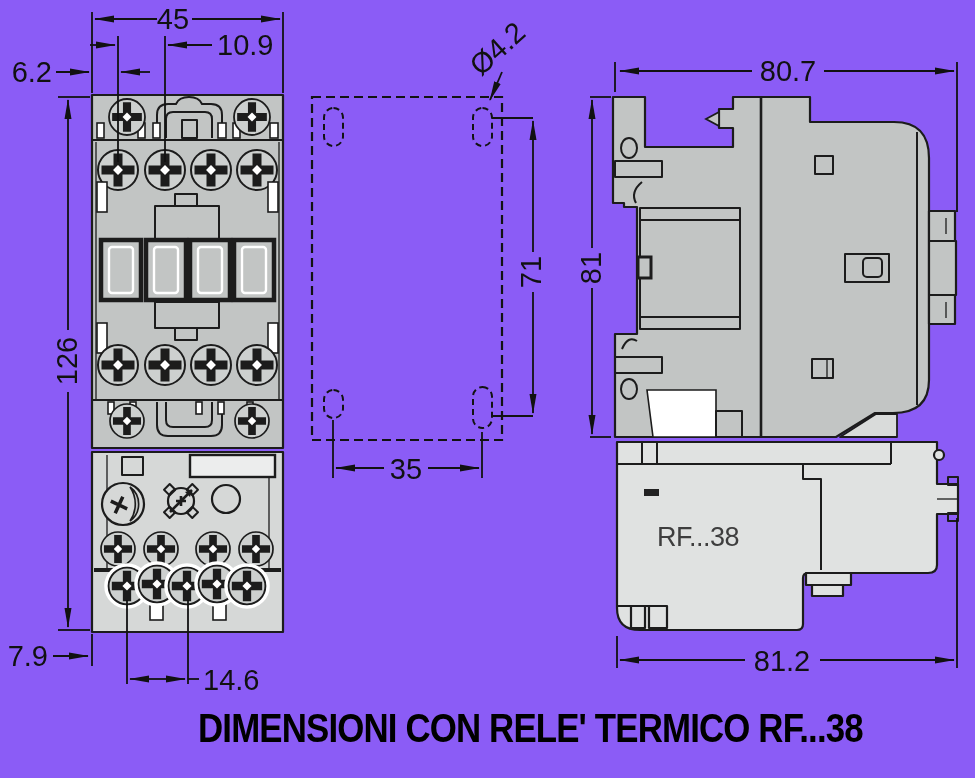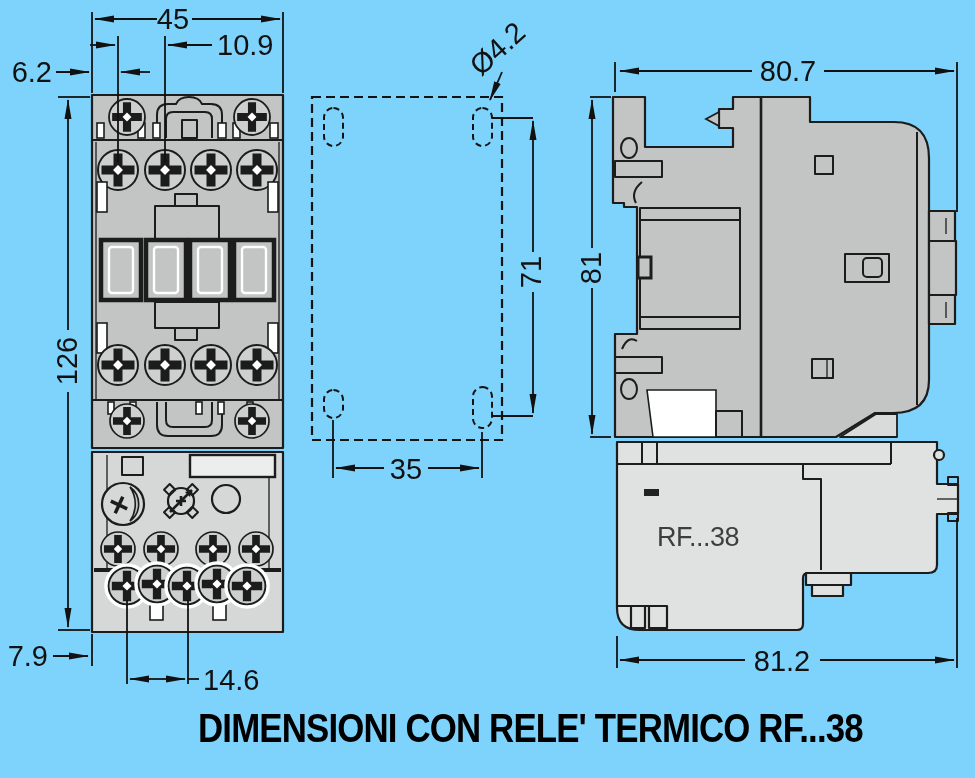--- a/index.html
+++ b/index.html
@@ -1,16 +1,16 @@
 <!DOCTYPE html>
 <html><head>
 <meta charset="utf-8">
 <style>
   html,body{margin:0;padding:0;background:#fff}
-  #page{position:relative;width:975px;height:778px;background:#7dd3fc;overflow:hidden}
+  #page{position:relative;width:975px;height:778px;background:#8b5cf6;overflow:hidden}
   svg{display:block}
   .g1{fill:#c2c5c4;stroke:#1c1c1c;stroke-width:2.2;stroke-linejoin:round}
   .g2{fill:#d6d8d7;stroke:#1c1c1c;stroke-width:2.2;stroke-linejoin:round}
   .g3{fill:#e0e2e1;stroke:#1c1c1c;stroke-width:2.2;stroke-linejoin:round}
   .g4{fill:#d9dbda;stroke:#1c1c1c;stroke-width:1.8;stroke-linejoin:round}
   .ln{fill:none;stroke:#1c1c1c;stroke-width:2;stroke-linejoin:round}
   .lnth{fill:none;stroke:#1c1c1c;stroke-width:1.3}
   .thk{fill:#c2c5c4;stroke:#1c1c1c;stroke-width:4.5}
   .wht{fill:#fff;stroke:#1c1c1c;stroke-width:1.6}
   .dim{fill:none;stroke:#121212;stroke-width:1.8}

